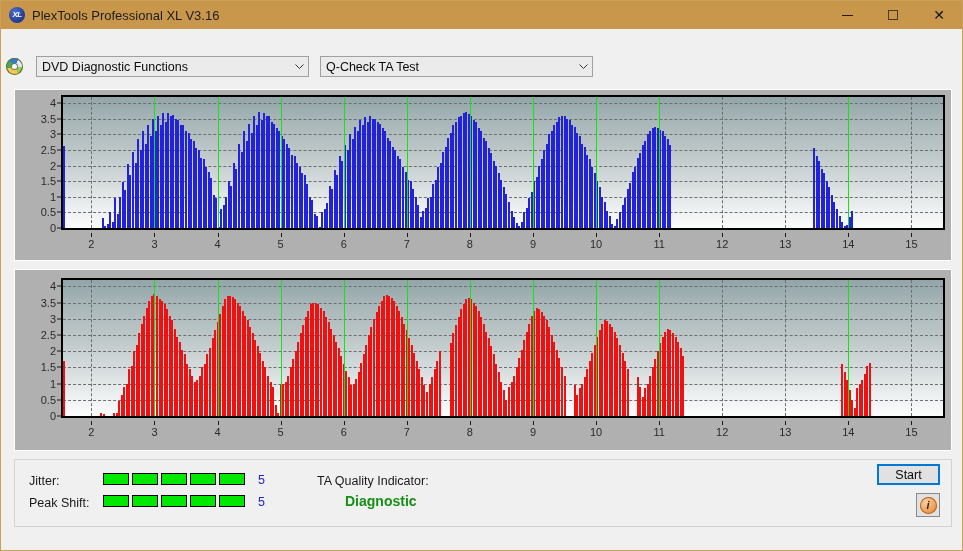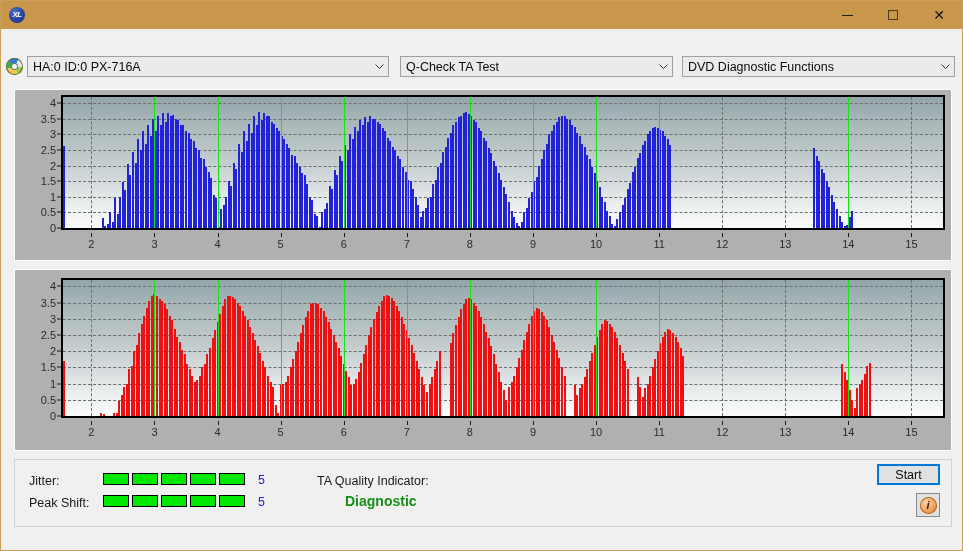--- a/index.html
+++ b/index.html
@@ -182,52 +182,45 @@
   }
   .statusbar span{font-size:12px;color:#e01b1b;margin-left:5px;}
 </style>
 </head>
 <body>
 
 <div id="app">
 
   <div class="titlebar">
     <div class="app-icon">XL</div>
+    <div class="title-text">PlexTools Professional XL V3.16</div>
     <div class="win-btns">
       <div class="win-btn">
           <div class="dash"></div>
         </div>
       <div class="win-btn">
           <div class="sq"></div>
         </div>
       <div class="win-btn close">✕</div>
     </div>
   </div>
 
 
   <div class="toolbar">
     <div class="disc-icon"></div>
-    <div class="combo" id="combo-drive">
-      <span>HA:0 ID:0  PX-716A</span>
+    <div class="combo" id="combo-function">
+      <span>DVD Diagnostic Functions</span>
       <span class="chev">
         <svg width="9" height="6" viewBox="0 0 9 6">
             <path d="M0.5 0.5 L4.5 4.5 L8.5 0.5" fill="none" stroke="#333" stroke-width="1"></path>
           </svg>
       </span>
     </div>
     <div class="combo" id="combo-test">
       <span>Q-Check TA Test</span>
-      <span class="chev">
-        <svg width="9" height="6" viewBox="0 0 9 6">
-            <path d="M0.5 0.5 L4.5 4.5 L8.5 0.5" fill="none" stroke="#333" stroke-width="1"></path>
-          </svg>
-      </span>
-    </div>
-    <div class="combo" id="combo-function">
-      <span>DVD Diagnostic Functions</span>
       <span class="chev">
         <svg width="9" height="6" viewBox="0 0 9 6">
             <path d="M0.5 0.5 L4.5 4.5 L8.5 0.5" fill="none" stroke="#333" stroke-width="1"></path>
           </svg>
       </span>
     </div>
   </div>
 
   <div class="chart-panel" id="chart-top">
     <div class="plot-outer">

